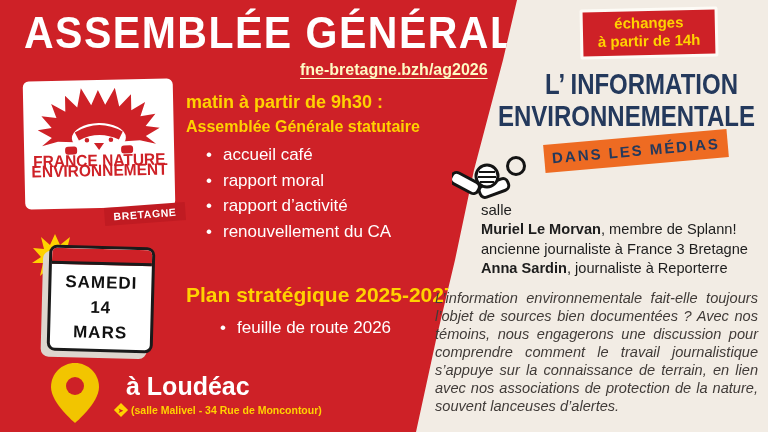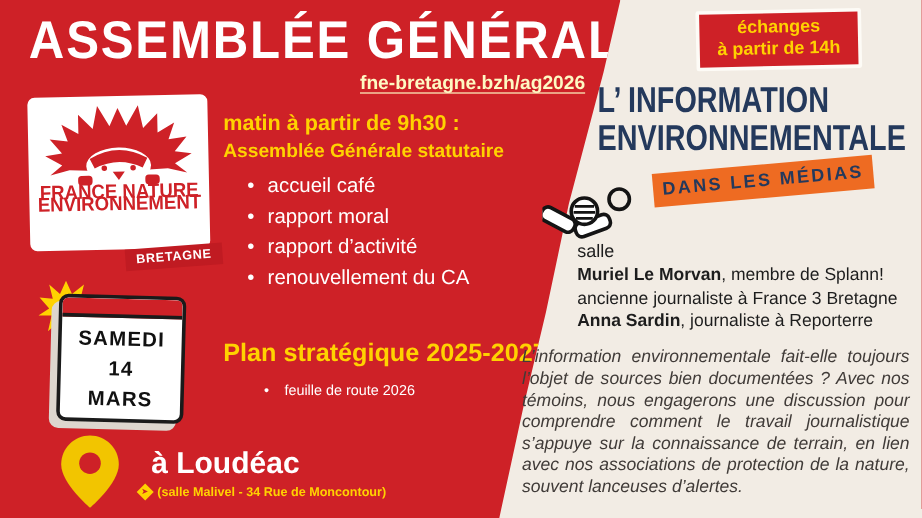--- a/index.html
+++ b/index.html
@@ -52,21 +52,21 @@
   .morning-subheading{ position: absolute; left: 186px; top: 118px; color: #ffd200; font-size: 16px; font-weight: 800; white-space: nowrap; }
   .agenda-list { position: absolute; left: 206px; top: 142px; list-style: none; }
   .agenda-list li {
     position: relative; color: #ffffff; font-size: 17px; font-weight: 500;
     line-height: 25.5px; padding-left: 17px; white-space: nowrap;
   }
   .agenda-list li::before { content: "•"; position: absolute; left: 0; top: 0; }
   .plan-heading { position: absolute; left: 186px; top: 283px; color: #ffd200; font-size: 21px; font-weight: 800; white-space: nowrap; }
   .plan-item {
     position: relative; left: 220px; top: 318px; position: absolute;
-    color: #ffffff; font-size: 12px; font-weight: 500; padding-left: 17px; white-space: nowrap;
+    color: #ffffff; font-size: 17px; font-weight: 500; padding-left: 17px; white-space: nowrap;
   }
   .plan-item::before { content: "•"; position: absolute; left: 0; top: 0; }
   
   .calendar { position: absolute; left: 30px; top: 230px; width: 140px; height: 152px; }
   .starburst { position: absolute; left: 2px; top: 2px; }
   .calendar-card {
     position: absolute; left: 18px; top: 16px; width: 106px; height: 106px;
     background: #ffffff; border: 3px solid #1a1a1a; border-radius: 8px;
     transform: rotate(1.5deg);
     box-shadow: -6px 6px 0 #ddd6ce;
@@ -95,21 +95,21 @@
     text-decoration: underline; text-underline-offset: 2px; white-space: nowrap;
   }
   .cursor-hand { position: absolute; right: -30px; top: 8px; }
   
   .afternoon-badge {
     position: absolute; left: 580px; top: 8px; width: 138px;
     background: #ce2127; border: 3px solid #fdfbf6; border-radius: 2px;
     transform: rotate(-1.2deg); text-align: center; padding: 3px 2px 5px;
   }
   .afternoon-badge div { color: #ffd200; font-weight: 800; font-size: 15px; line-height: 18px; white-space: nowrap; }
-  .afternoon-title { position: absolute; left: 468px; top: 68px; width: 300px; text-align: left; color: #24395c; }
+  .afternoon-title { position: absolute; left: 468px; top: 68px; width: 300px; text-align: right; color: #24395c; }
   .afternoon-title span {
     display: block; font-weight: 900; font-size: 30px; line-height: 32px;
     white-space: nowrap; transform: scaleX(0.8);
   }
   .medias-banner {
     position: absolute; left: 544px; top: 137px; width: 184px; height: 28px;
     background: #ee6b22; transform: rotate(-5deg);
     color: #24395c; font-weight: 900; font-size: 15px; letter-spacing: 2px;
     text-align: center; line-height: 28px; white-space: nowrap;
   }

